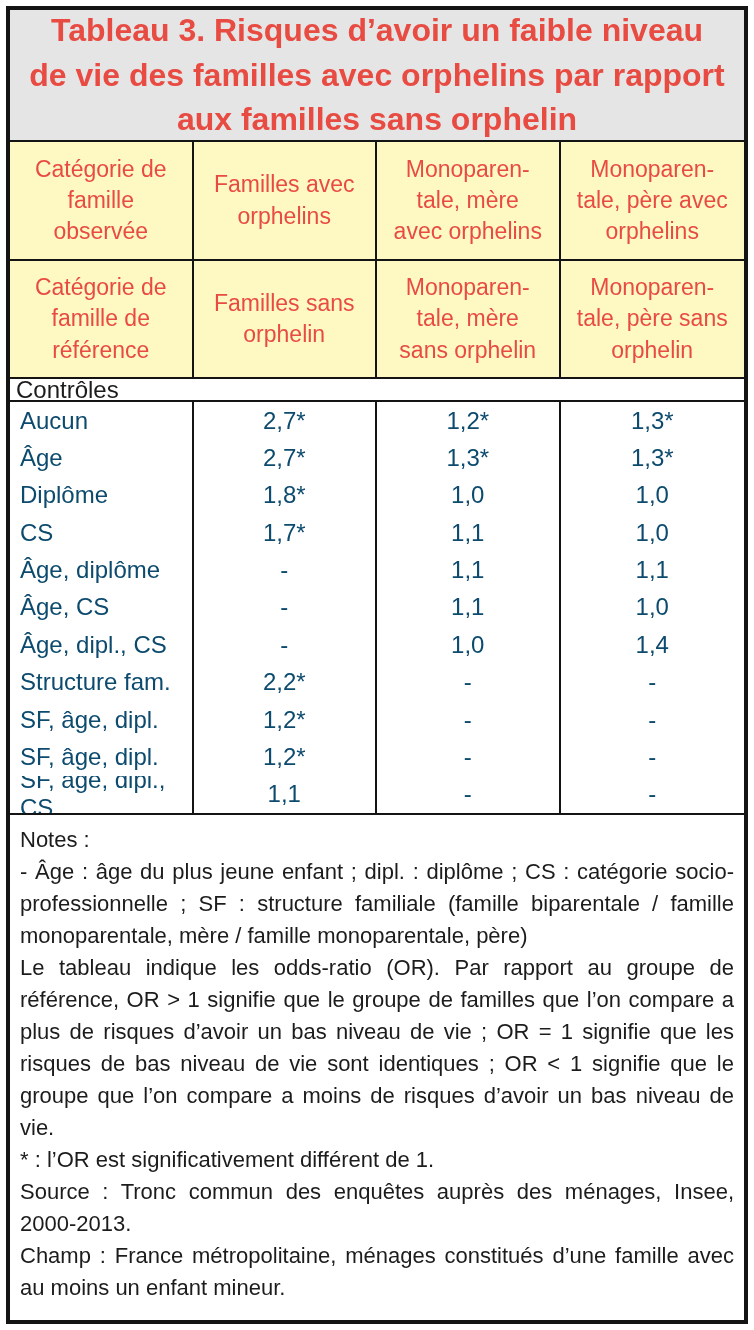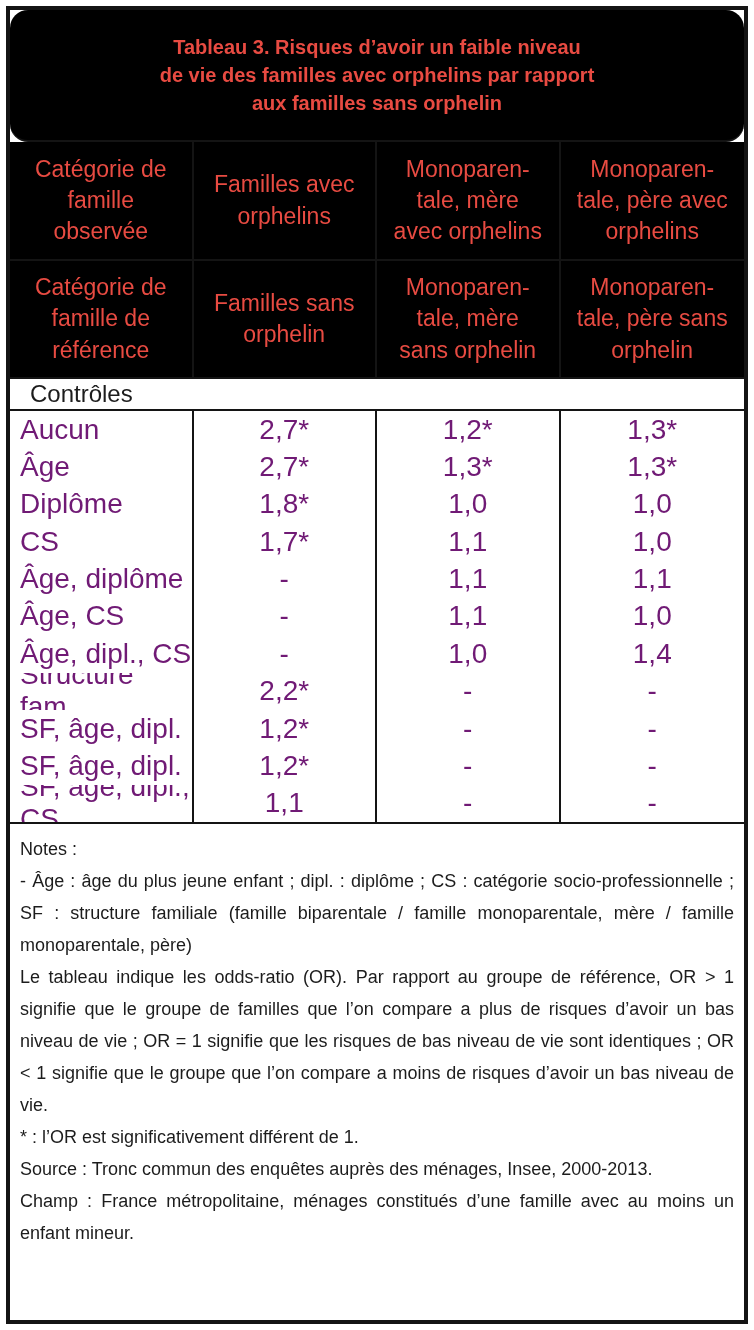--- a/index.html
+++ b/index.html
@@ -10,72 +10,72 @@
   }
   .box {
     width: 100%; height: 100%; box-sizing: border-box;
     border: 4px solid #141414;
     display: flex; flex-direction: column;
     background: #ffffff;
   }
   
   .title-cell {
     height: 132px; box-sizing: border-box;
-    background: #000000; color: #e84b42;
-    border-bottom: 2px solid #141414;
-    font-weight: bold; font-size: 20px; line-height: 1.4;
+    background: #e5e5e5; color: #e84b42;
+    border-bottom: 2px solid #141414;
+    font-weight: bold; font-size: 32px; line-height: 1.4;
     text-align: center; white-space: pre-line;
-    display: flex; align-items: center; justify-content: center; border-radius: 18px;
+    display: flex; align-items: center; justify-content: center;
   }
   
   .hrow {
     display: grid; grid-template-columns: 1fr 1fr 1fr 1fr;
-    background: #000000;
+    background: #fef9c3;
     border-bottom: 2px solid #141414;
     box-sizing: border-box;
   }
   .hrow1 { height: 119px; }
   .hrow2 { height: 118px; }
   .hcell {
     color: #e84b42; font-size: 23px; line-height: 1.35;
     text-align: center; white-space: pre-line;
     display: flex; align-items: center; justify-content: center;
     border-right: 2px solid #141414; box-sizing: border-box;
     overflow: hidden;
   }
   .hcell:last-child { border-right: none; }
   
   .controls-row {
-    height: 32px; box-sizing: border-box;
+    height: 23px; box-sizing: border-box;
     border-bottom: 2px solid #141414;
     font-size: 24px; color: #1c1c1c;
-    display: flex; align-items: center; padding-left: 20px;
+    display: flex; align-items: center; padding-left: 6px;
   }
   
   .data-grid {
     box-sizing: border-box;
     border-bottom: 2px solid #141414;
   }
   .data-row {
     display: grid; grid-template-columns: 1fr 1fr 1fr 1fr;
     height: 37.36px;
   }
   .dcell {
-    font-size: 28px; color: #701a75;
+    font-size: 24px; color: #0c4a6e;
     display: flex; align-items: center;
     box-sizing: border-box; overflow: hidden;
   }
   .dcell.rlabel { padding-left: 10px; border-right: 2px solid #141414; }
   .dcell.value  { justify-content: center; border-right: 2px solid #141414; text-align: right; }
   .dcell.value:last-child { border-right: none; }
   
   .notes {
     flex: 1; box-sizing: border-box;
     padding: 9px 10px 0 10px;
-    font-size: 18px; line-height: 32px; color: #1c1c1c;
+    font-size: 22px; line-height: 32px; color: #1c1c1c;
     overflow: hidden;
     border-radius: 16px;
   }
   .notes p { margin: 0; text-align: justify; }
 </style>
 </head>
 <body>
 
 <div class="sheet">
   <div class="box">

